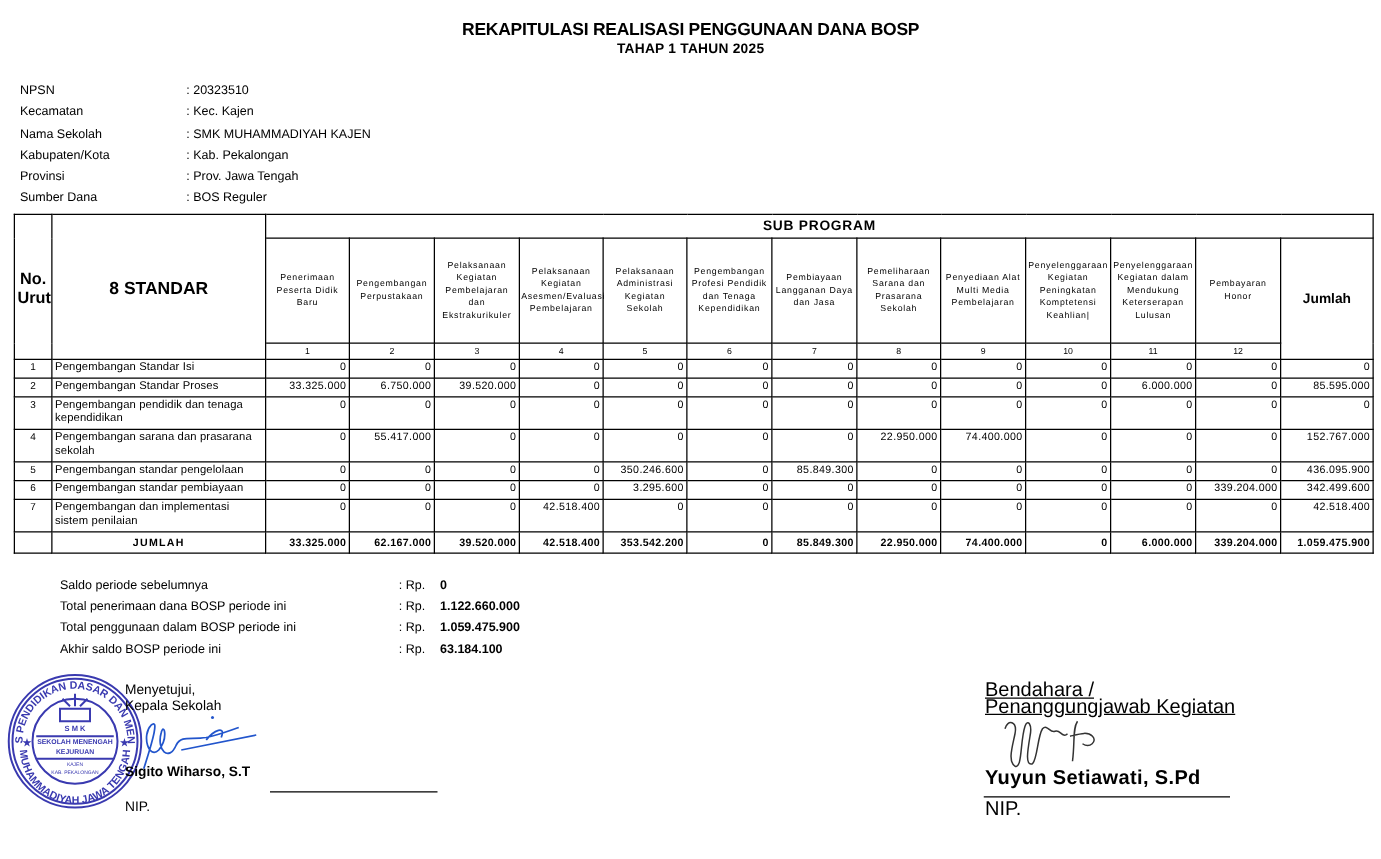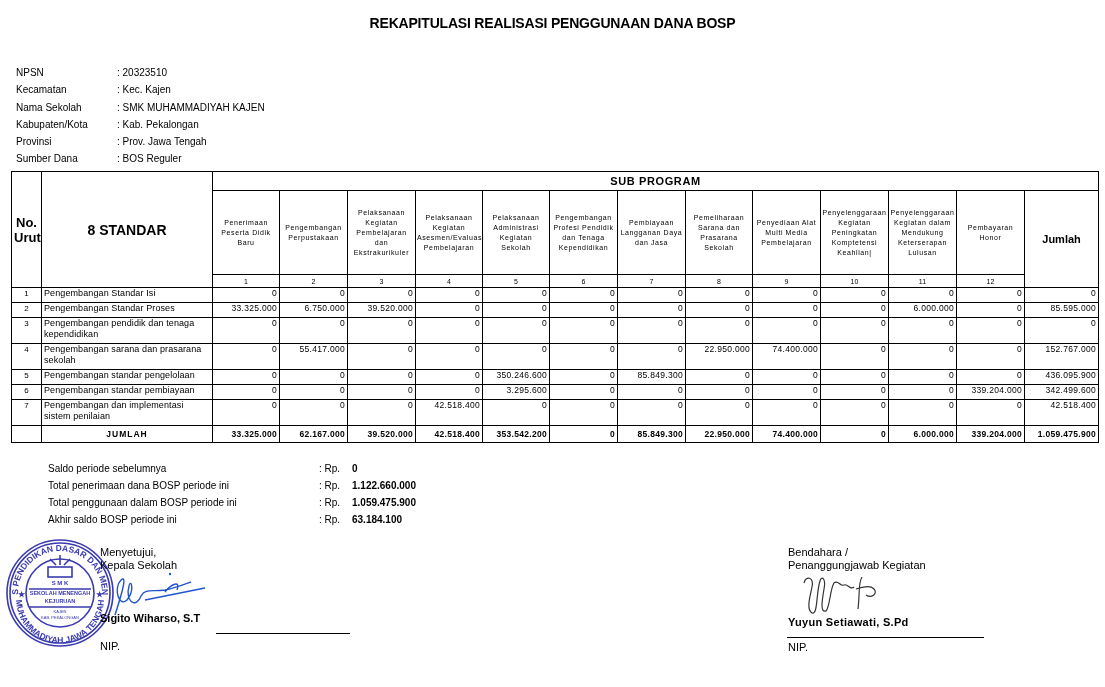--- a/index.html
+++ b/index.html
@@ -4,21 +4,21 @@
 <style>
   html, body { margin: 0; padding: 0; background: #ffffff; }
   body { width: 1105px; height: 687px; position: relative; overflow: hidden;
          font-family: "Liberation Sans", sans-serif; color: #000; }
   .title { position: absolute; left: 0; width: 1105px; text-align: center; top: 15px; }
   .title .t1 { font-size: 14px; font-weight: bold; line-height: 17px; letter-spacing: -0.2px; }
   .title .t2 { font-size: 11px; font-weight: bold; line-height: 14px; letter-spacing: 0.2px; }
   .title .t3 { font-size: 11px; font-weight: bold; line-height: 14px; letter-spacing: 0.2px; }
 
   .info { position: absolute; left: 16px; top: 67px; font-size: 10px; }
-  .info .row { height: 17.3px; display: flex; }
+  .info .row { height: 17.3px; display: flex; gap: 32px; }
   .info .lbl { width: 101px; }
   .info .val { }
 
   table.main { position: absolute; left: 11px; top: 171px; border-collapse: collapse;
                table-layout: fixed; width: 1088px; }
   table.main td, table.main th { border: 1px solid #000; padding: 0 2px; font-weight: normal; }
   .hdr-no { font-size: 13px; font-weight: bold !important; text-align: center; line-height: 15px; }
   .hdr-std { font-size: 14px; font-weight: bold !important; text-align: center; }
   .hdr-sub { font-size: 11px; font-weight: bold !important; text-align: center; letter-spacing: 0.6px; height: 18px; }
   .hdr-col { font-size: 7px; text-align: center; letter-spacing: 0.6px; line-height: 10px; vertical-align: middle; height: 83px; padding: 0 1px !important; }
@@ -37,34 +37,35 @@
   .summary .row { height: 17px; display: flex; }
   .summary .lbl { width: 271px; }
   .summary .rp { width: 33px; font-weight: normal; }
   .summary .val { font-weight: bold; }
 
   .sig-left { position: absolute; left: 100px; top: 546px; font-size: 11px; line-height: 13px; }
   .sig-left .name { position: absolute; top: 66px; left: 0; font-weight: bold; white-space: nowrap; }
   .sig-left .nip { position: absolute; top: 94px; left: 0; }
   .line-left { position: absolute; left: 216px; top: 633px; width: 134px; border-top: 1px solid #000; }
 
-  .sig-right { position: absolute; left: 788px; top: 546px; font-size: 11px; line-height: 13px; }
+  .sig-right { position: absolute; left: 788px; top: 546px; font-size: 16px; line-height: 13px; text-decoration: underline; }
   .sig-right .name { position: absolute; top: 70px; left: 0; font-weight: bold; white-space: nowrap; letter-spacing: 0.3px; }
   .sig-right .nip { position: absolute; top: 95px; left: 0; }
   .line-right { position: absolute; left: 787px; top: 637px; width: 197px; border-top: 1px solid #000; }
 
   .stamp { position: absolute; left: 4px; top: 537px; width: 112px; height: 112px; }
   .sign1 { position: absolute; left: 105px; top: 570px; width: 105px; height: 48px; }
   .sign2 { position: absolute; left: 800px; top: 573px; width: 90px; height: 45px; }
 </style>
 </head>
 <body>
 
 <div class="title">
   <div class="t1">REKAPITULASI REALISASI PENGGUNAAN DANA BOSP</div>
+  <div class="t3">TAHAP 1 TAHUN 2025</div>
 </div>
 
 <div class="info" id="info">
     <div class="row">
       <span class="lbl">NPSN</span>
       <span class="val">: 20323510</span>
     </div>
     <div class="row">
       <span class="lbl">Kecamatan</span>
       <span class="val">: Kec. Kajen</span>

